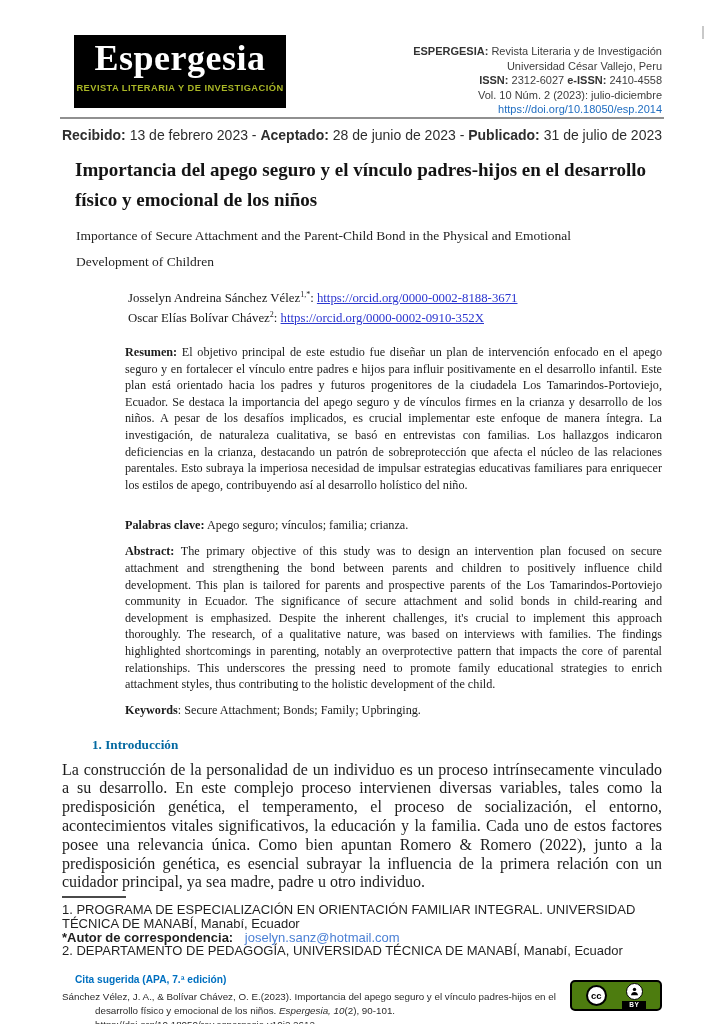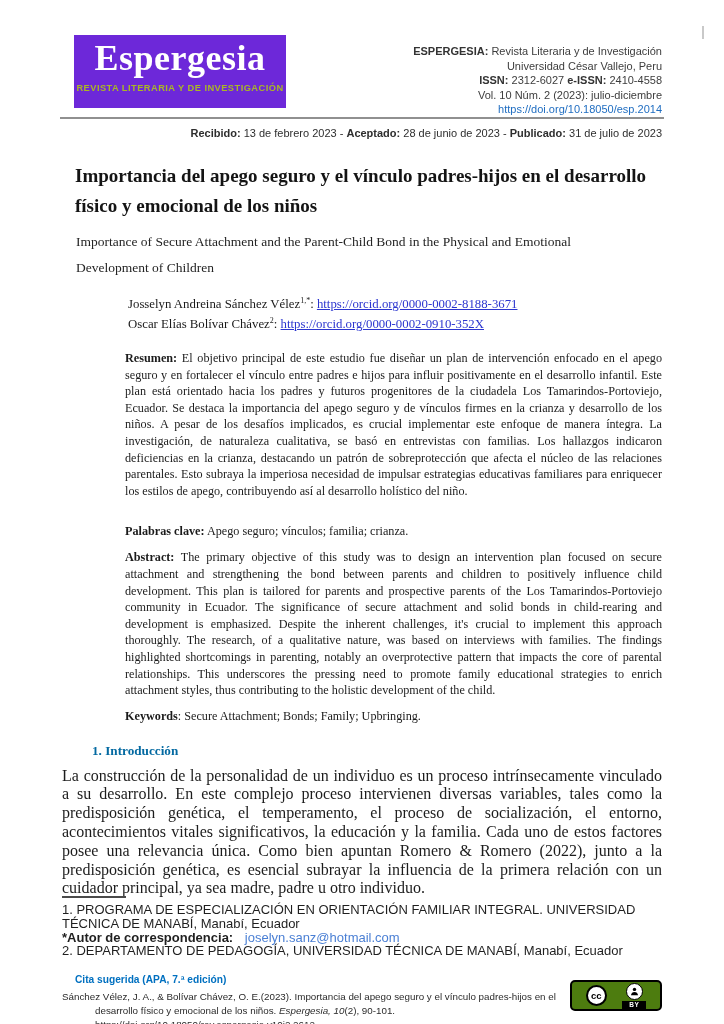--- a/index.html
+++ b/index.html
@@ -5,45 +5,45 @@
   * { margin:0; padding:0; box-sizing:border-box; }
   html,body { background:#e8e8e8; }
   .page {
     position:relative; width:724px; height:1024px; margin:0 auto;
     background:#ffffff; overflow:hidden;
     font-family:"Liberation Serif", serif; color:#1a1a1a;
   }
   
   .logo {
     position:absolute; left:74px; top:35px; width:212px; height:73px;
-    background:#6d28d9; text-align:center;
+    background:#000000; text-align:center;
   }
   .logo-title {
     font-family:"Liberation Serif", serif; font-weight:bold;
     color:#ffffff; font-size:36px; line-height:46px; letter-spacing:0.5px;
   }
   .logo-subtitle {
     font-family:"Liberation Sans", sans-serif; color:#a9b626;
     font-size:9.3px; letter-spacing:0.45px; margin-top:2px; font-weight:bold;
   }
   .header-info {
     position:absolute; right:62px; top:44px; text-align:right;
     font-family:"Liberation Sans", sans-serif; font-size:11px;
     line-height:14.6px; color:#3d3d3d;
   }
   .header-info b { color:#333; }
   .doi-link { color:#1f6dc1; text-decoration:none; cursor:pointer; }
   .corner-mark { position:absolute; right:20px; top:26px; width:2px; height:13px; background:#c9c9c9; }
   .header-rule { position:absolute; left:60px; top:117px; width:604px; height:2px; background:#909090; }
   .dates {
     position:absolute; right:62px; top:127px;
-    font-family:"Liberation Sans", sans-serif; font-size:11px; color:#2e2e2e;text-align:center;
+    font-family:"Liberation Sans", sans-serif; font-size:14px; color:#2e2e2e;text-align:center;
   }
   
-  .main { position:absolute; left:62px; top:161px; width:600px; }
+  .main { position:absolute; left:62px; top:155px; width:600px; }
   .title {
     margin-left:13px; width:585px; font-size:19px; line-height:30px;
     font-weight:bold; color:#141414;
   }
   .subtitle {
     margin:8px 0 0 14px; width:555px; font-size:13.5px; line-height:26px;
     font-weight:normal; color:#242424;
   }
   .authors { margin:14px 0 0 66px; font-size:12.8px; line-height:19.5px; }
   .authors sup { font-size:8px; line-height:0; }

